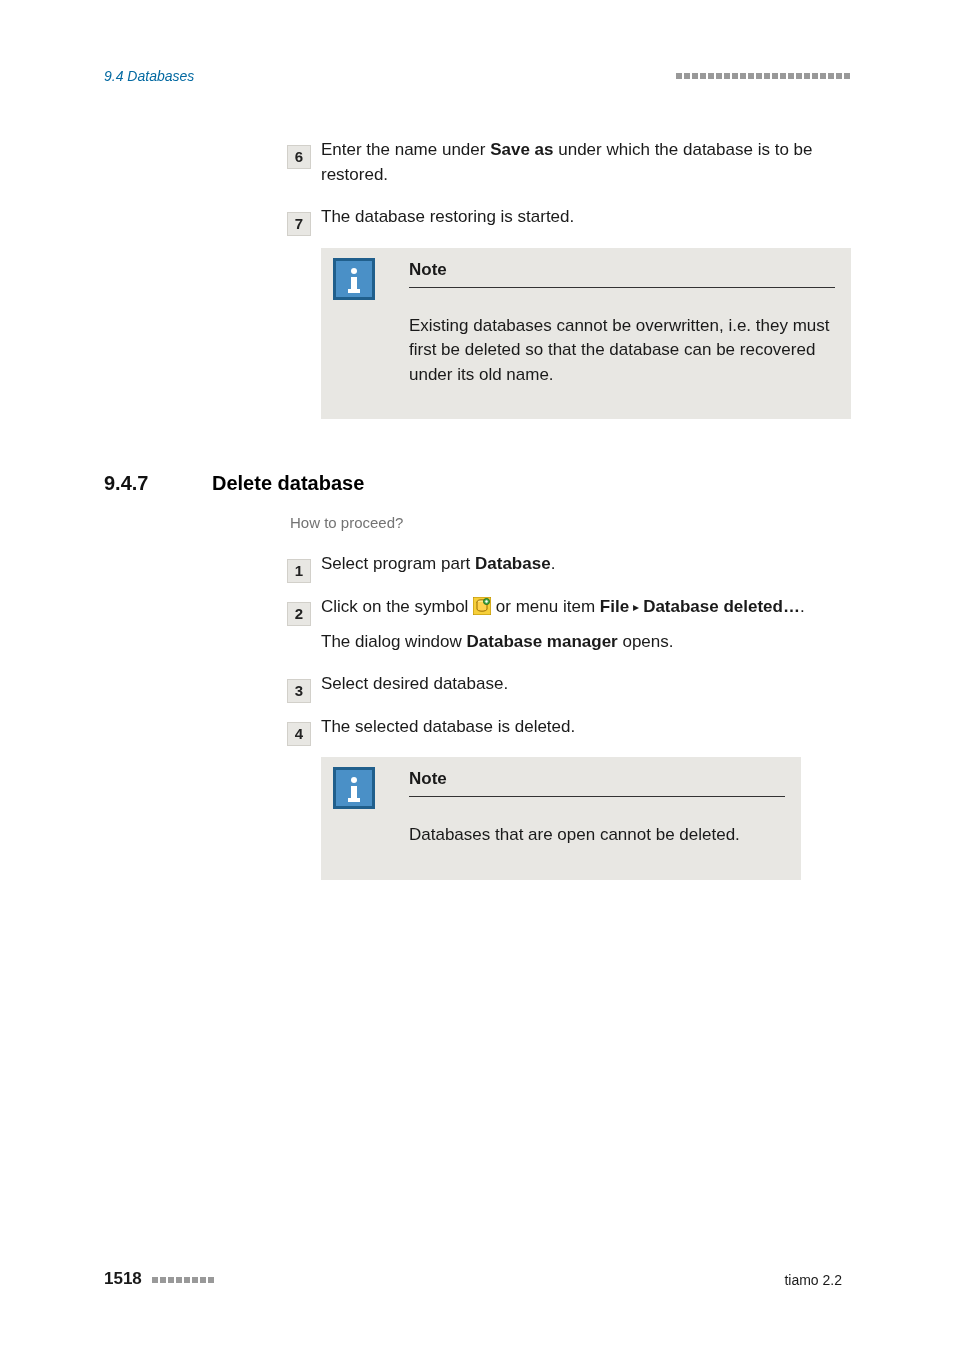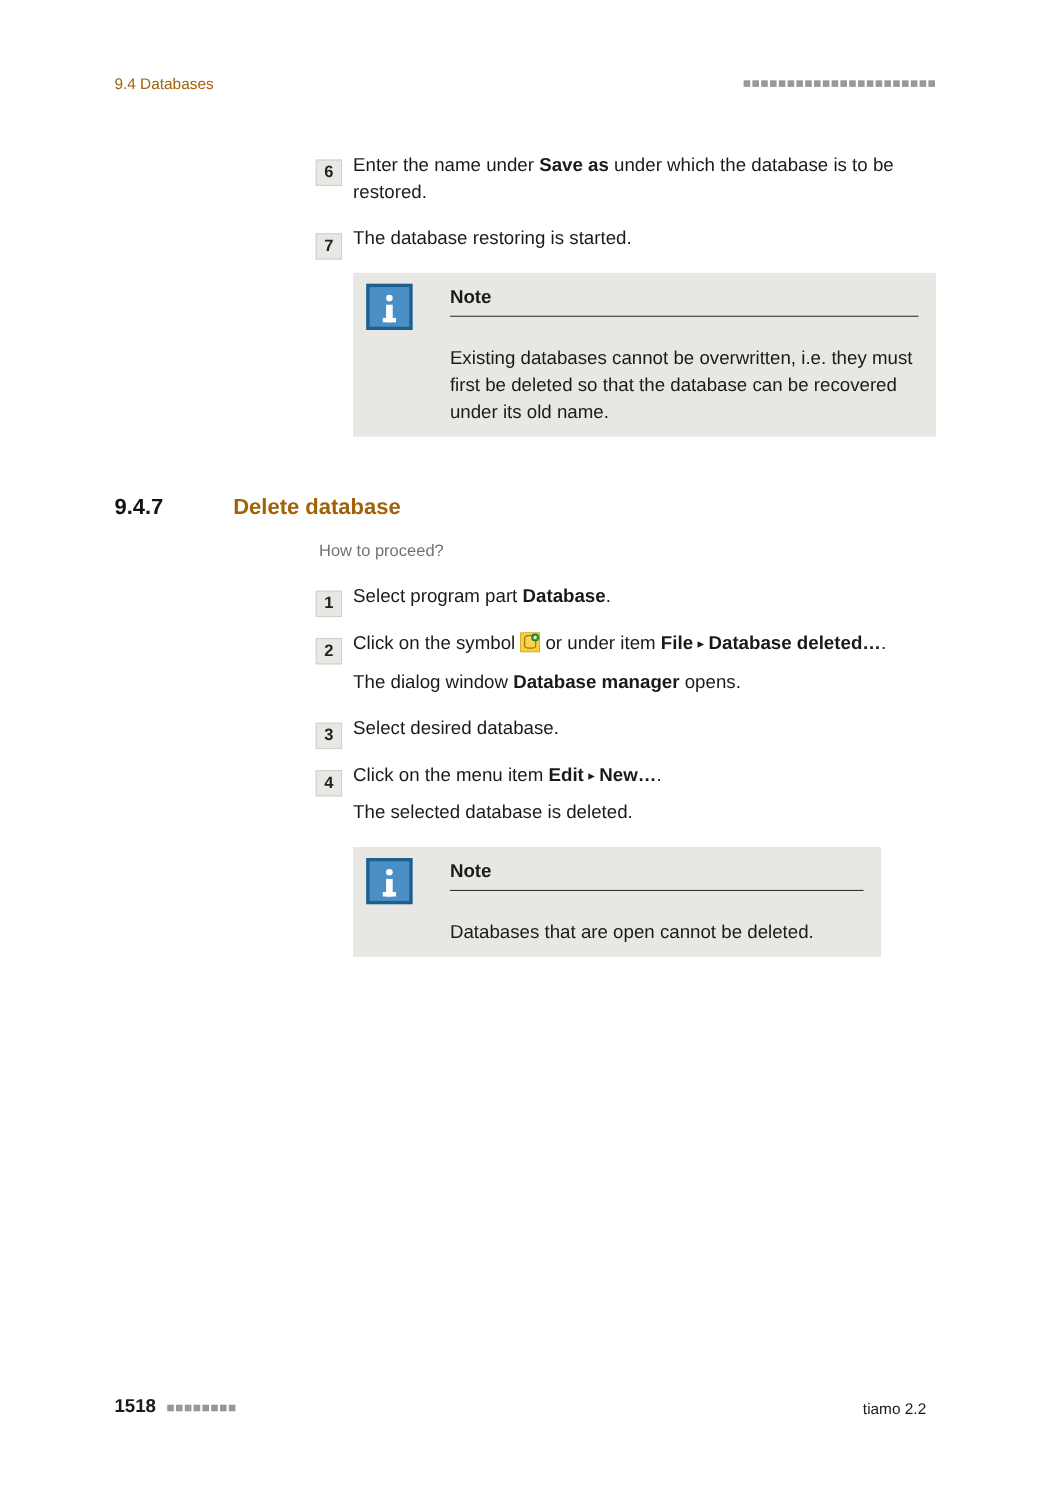--- a/index.html
+++ b/index.html
@@ -21,21 +21,21 @@
   .header {
     position: absolute;
     top: 66px;
     left: 104px;
     right: 104px;
     display: flex;
     justify-content: space-between;
     align-items: center;
     font-size: 14px;
   }
-  .header-left { color: #a16207; }
+  .header-left { color: #0369a1; font-style: italic; }
   .header-right { display: flex; gap: 2px; }
   .bar {
     display: inline-block;
     width: 6px;
     height: 6px;
     background: #999;
   }
 
   
   .main {
@@ -65,21 +65,21 @@
     line-height: 21px;
     color: #222;
   }
   .step-line { margin: 6px 0 6px 0; }
   .step-sub  { margin: 10px 0 0 0; }
 
   
   .note-panel {
     margin-top: 18px;
     background: #e8e7e3;
-    padding: 10px 16px 10px 88px;
+    padding: 10px 16px 32px 88px;
     position: relative;
     margin-left: 217px;
     width: 530px;
     box-sizing: border-box;
   }
   .note-panel.narrower {
     width: 480px;
   }
   .note-icon {
     position: absolute;
@@ -139,21 +139,21 @@
   }
   .sec-num {
     font-weight: 800;
     font-size: 20px;
     width: 60px;
     color: #111;
   }
   .sec-title {
     font-weight: 800;
     font-size: 20px;
-    color: #a16207;
+    color: #000000;
   }
   .how-to {
     margin: 14px 0 8px 186px;
     font-size: 15px;
     color: #737373;
   }
 
   
   .db-icon {
     display: inline-block;
@@ -261,37 +261,34 @@
       <span>Click on the symbol </span>
       <span class="db-icon">
         <svg viewBox="0 0 18 18" width="18" height="18">
           <rect x="0" y="0" width="18" height="18" fill="#f6cf3a" stroke="#b58a00"></rect>
           <ellipse cx="9" cy="5" rx="5" ry="2.2" fill="#ffe680" stroke="#9a6c00"></ellipse>
           <path d="M4 5v7c0 1.2 2.2 2.2 5 2.2s5-1 5-2.2V5" fill="#ffd24d" stroke="#9a6c00"></path>
           <circle cx="13.5" cy="4.5" r="3" fill="#4caf50" stroke="#1e6e1e"></circle>
           <circle cx="13.5" cy="4.5" r="1.2" fill="#fff"></circle>
         </svg>
       </span>
-      <span> or under item </span><b>File</b><span class="menu-sep">▸</span><b>Database deleted…</b><span>.</span>
+      <span> or menu item </span><b>File</b><span class="menu-sep">▸</span><b>Database deleted…</b><span>.</span>
     </p>
     <p class="step-sub">
       <span>The dialog window </span><b>Database manager</b><span> opens.</span>
     </p>
   </div>
 
   <div class="step">
     <div class="step-num">3</div>
     <p class="step-line">Select desired database.</p>
   </div>
 
   <div class="step">
     <div class="step-num">4</div>
-    <p class="step-line">
-      <span>Click on the menu item </span><b>Edit</b><span class="menu-sep">▸</span><b>New…</b><span>.</span>
-    </p>
     <p class="step-sub">The selected database is deleted.</p>
   </div>
 
   <div class="note-panel narrower">
     <div class="note-icon">
       <span class="dot"></span>
         <span class="stem"></span>
         <span class="foot"></span>
     </div>
     <span class="note-title">Note</span>

